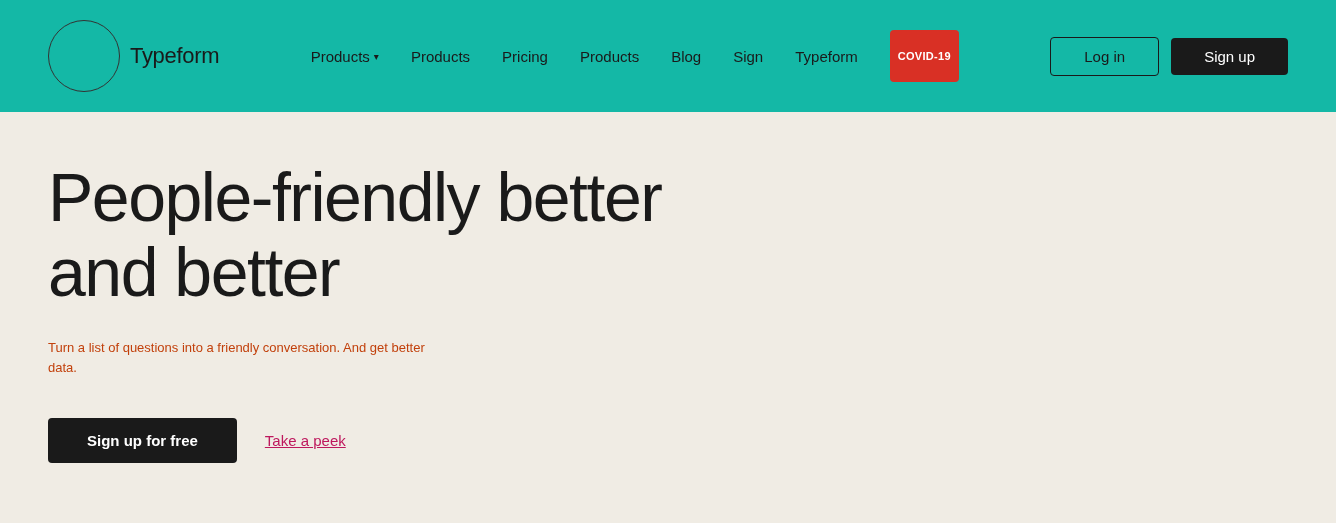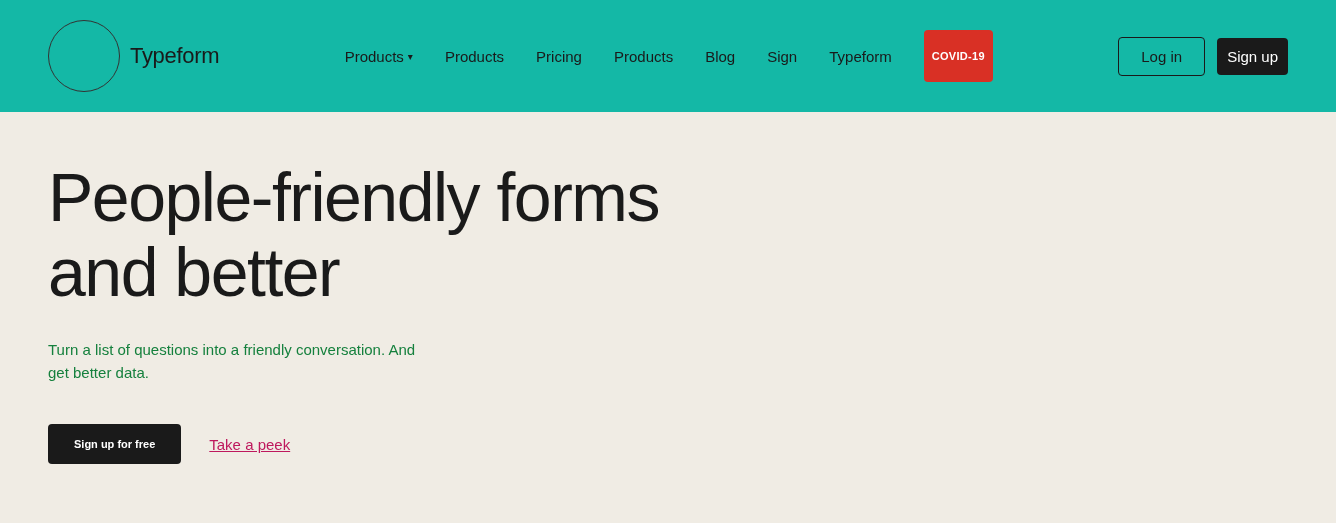--- a/index.html
+++ b/index.html
@@ -85,71 +85,71 @@
       display: flex;
       align-items: center;
       gap: 12px;
     }
 
     .btn-login {
       font-size: 15px;
       color: #1a1a1a;
       background: transparent;
       border: 1.5px solid #1a1a1a;
-      padding: 10px 22px;
+      padding: 10px 33px;
       border-radius: 4px;
       cursor: pointer;
       font-weight: 500;
     }
 
     .btn-signup-nav {
       font-size: 15px;
       color: #fff;
       background: #1a1a1a;
       border: none;
-      padding: 10px 10px;
+      padding: 10px 33px;
       border-radius: 4px;
       cursor: pointer;
       font-weight: 500;
     }
 
     main {
       padding: 48px 48px 0 48px;
     }
 
     .hero-title {
       font-size: 68px;
       font-weight: 400;
       color: #1a1a1a;
       line-height: 1.1;
       letter-spacing: -1.5px;
       max-width: 680px;
       margin-bottom: 28px;
     }
 
     .hero-subtitle {
-      font-size: 15px;
-      color: #15803d;
+      font-size: 13px;
+      color: #c2410c;
       line-height: 1.55;
       max-width: 390px;
       margin-bottom: 40px;
     }
 
     .cta-group {
       display: flex;
       align-items: center;
       gap: 28px;
     }
 
     .btn-signup-free {
-      font-size: 11px;
+      font-size: 15px;
       color: #fff;
       background: #1a1a1a;
       border: none;
-      padding: 14px 26px;
+      padding: 14px 39px;
       border-radius: 4px;
       cursor: pointer;
       font-weight: 600;
     }
 
     .btn-take-peek {
       font-size: 15px;
       color: #be185d;
       background: transparent;
       border: none;
@@ -194,21 +194,21 @@
   </nav>
 
   <div class="header-actions">
     <button class="btn-login">Log in</button>
     <button class="btn-signup-nav">Sign up</button>
   </div>
 </header>
 
 <main>
   <h1 class="hero-title">
-    <span>People-friendly forms</span><br>
+    <span>People-friendly better</span><br>
     <span>and better</span>
   </h1>
   <p class="hero-subtitle">Turn a list of questions into a friendly conversation. And get better data.</p>
   <div class="cta-group">
     <button class="btn-signup-free">Sign up for free</button>
     <button class="btn-take-peek">Take a peek</button>
   </div>
 </main>
 
 </body></html>

